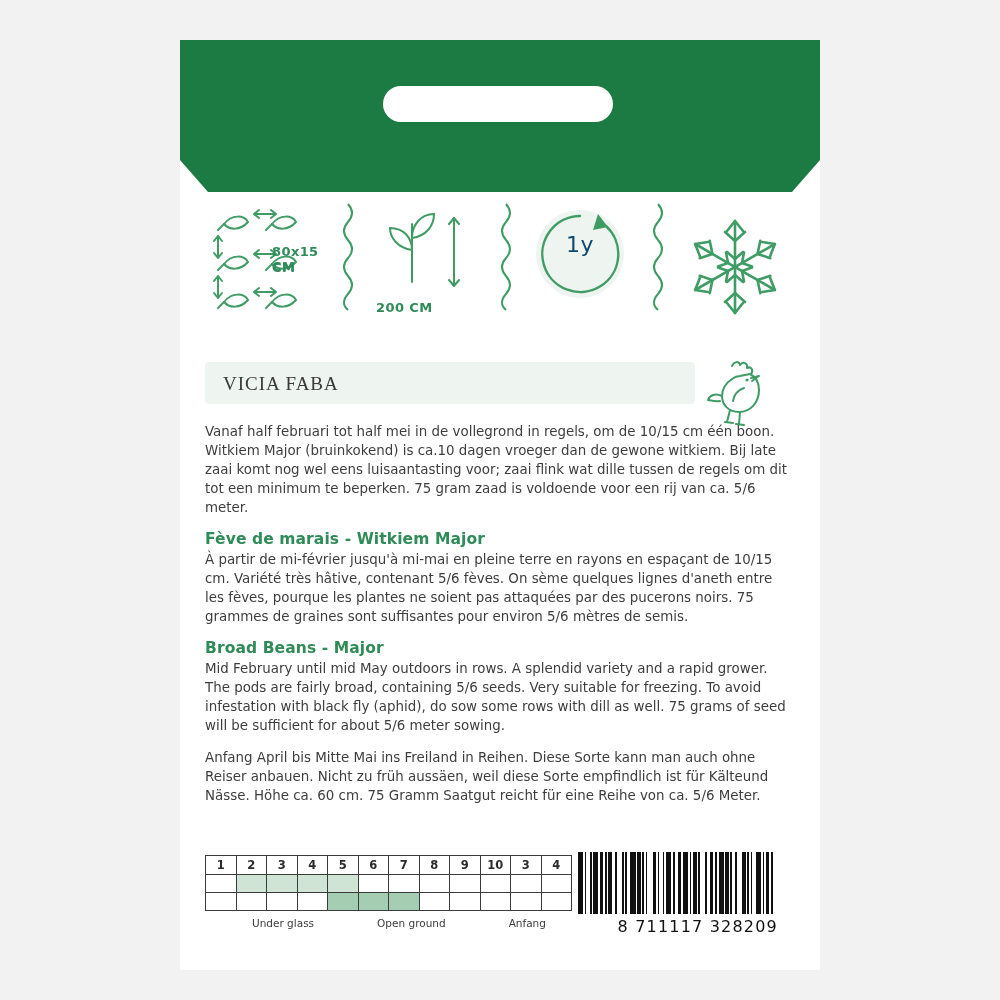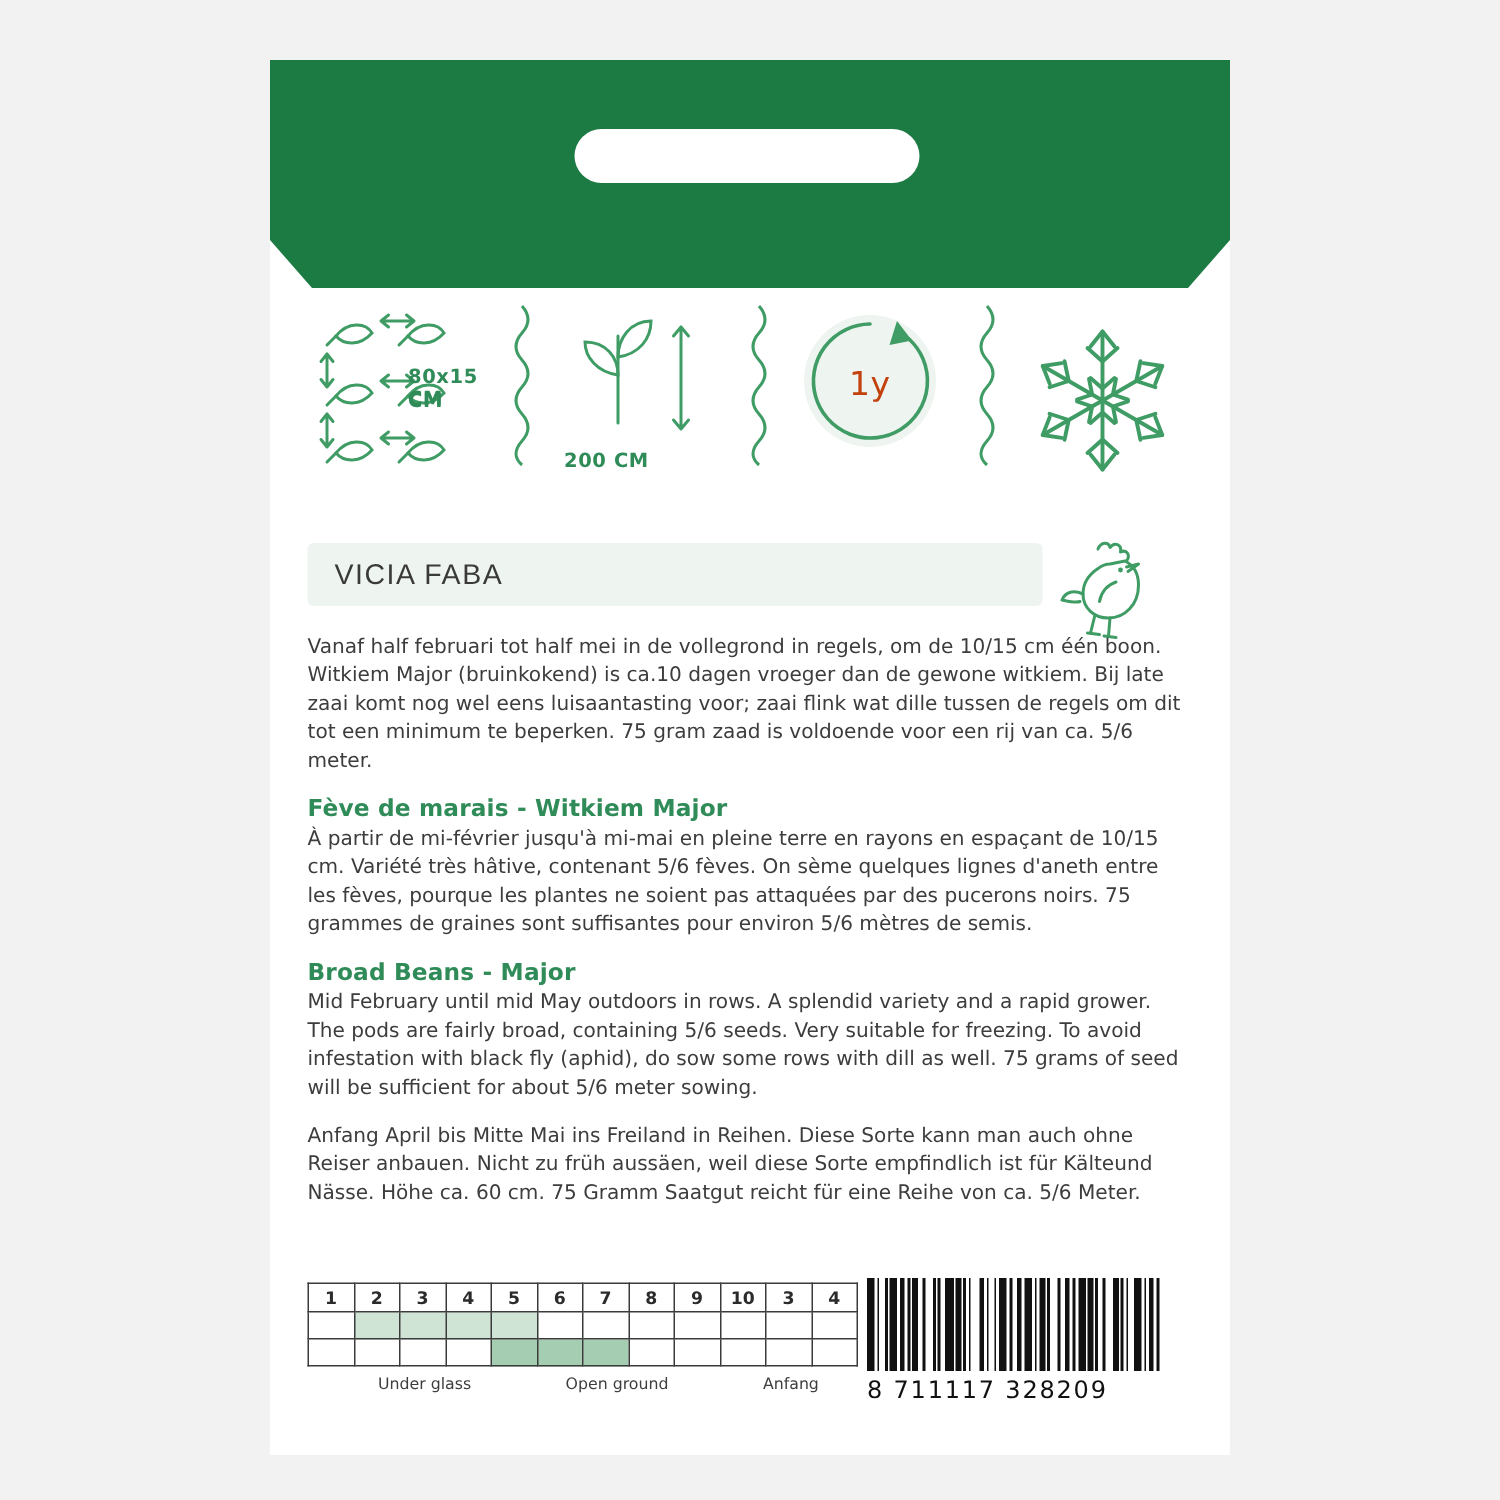--- a/index.html
+++ b/index.html
@@ -63,21 +63,21 @@
     top: 322px;
     width: 490px;
     height: 42px;
     background: #eef4ef;
     border-radius: 4px;
   }
   .title-bar span {
     position: absolute;
     left: 18px;
     top: 11px;
-    font-family: Liberation Sans, sans-serif;
+    font-family: Liberation Serif, serif;
     font-size: 19px;
     letter-spacing: 1px;
     color: #3a3a3a;
   }
   .rooster {
     position: absolute;
     left: 520px;
     top: 312px;
   }
   
@@ -143,21 +143,21 @@
     width: 200px;
   }
   .bars { height: 62px; display: flex; align-items: flex-end; }
   .bars i { display: block; background: #111; height: 100%; }
   .barcode-num {
     margin-top: 3px;
     font-family: "DejaVu Sans", sans-serif;
     font-size: 16px;
     letter-spacing: 1.2px;
     color: #111;
-    text-align: left;
+    text-align: right;
   }
 </style>
 </head>
 <body>
 
 <div id="packet">
 
   <div class="header" style="background:transparent;clip-path:none;">
     <svg class="header-shape" viewBox="0 0 640 152">
       <path d="M0,0 L640,0 L640,120 L612,152 L28,152 L0,120 Z" fill="#1c7a43"></path>
@@ -212,21 +212,21 @@
     <svg class="squiggle" style="left:318px; top:10px;" width="16" height="110" viewBox="0 0 16 110">
       <path d="M8,2 q8,9 0,18 q-8,9 0,18 q8,9 0,18 q-8,9 0,18 q8,9 0,18 q-8,9 0,16" fill="none" stroke="#3f9c64" stroke-width="2"></path>
     </svg>
 
     <div class="icon-block" style="left:350px; top:12px;">
       <svg width="100" height="100" viewBox="0 0 100 100">
         <circle cx="50" cy="50" r="44" fill="#eef4ef"></circle>
         <path d="M50,12 a38,38 0 1,0 26,10" fill="none" stroke="#3f9c64" stroke-width="2.4" stroke-linecap="round"></path>
         <path d="M68,10 l10,13 l-15,3 Z" fill="#3f9c64"></path>
       </svg>
-      <div class="icon-label" style="position:absolute; left:36px; top:40px; font-size:22px; color:#c2410c; font-weight:400;">1y</div>
+      <div class="icon-label" style="position:absolute; left:36px; top:28px; font-size:22px; color:#0c4a6e; font-weight:400;">1y</div>
     </div>
 
     <svg class="squiggle" style="left:470px; top:10px;" width="16" height="110" viewBox="0 0 16 110">
       <path d="M8,2 q8,9 0,18 q-8,9 0,18 q8,9 0,18 q-8,9 0,18 q8,9 0,18 q-8,9 0,16" fill="none" stroke="#3f9c64" stroke-width="2"></path>
     </svg>
 
     <div class="icon-block" style="left:500px; top:20px;">
       <svg width="110" height="110" viewBox="0 0 110 110">
         <g stroke="#3f9c64" stroke-width="2.6" stroke-linecap="round" fill="none">
           <g transform="translate(55,55)">

